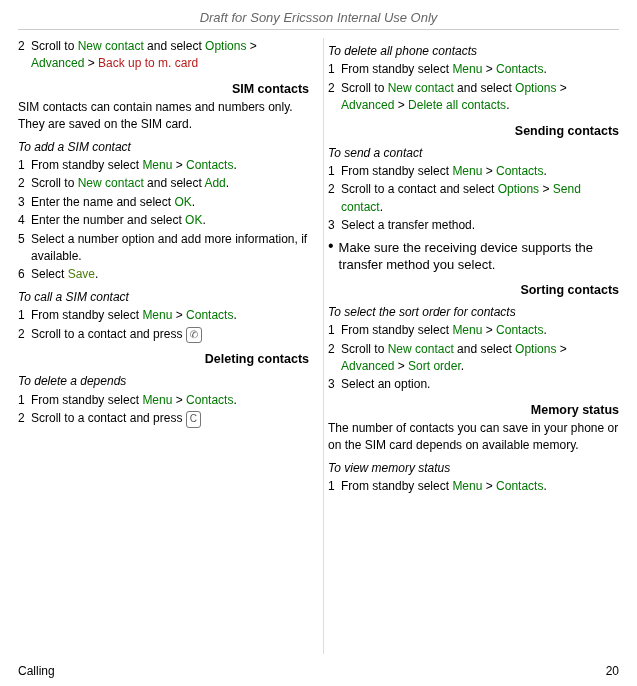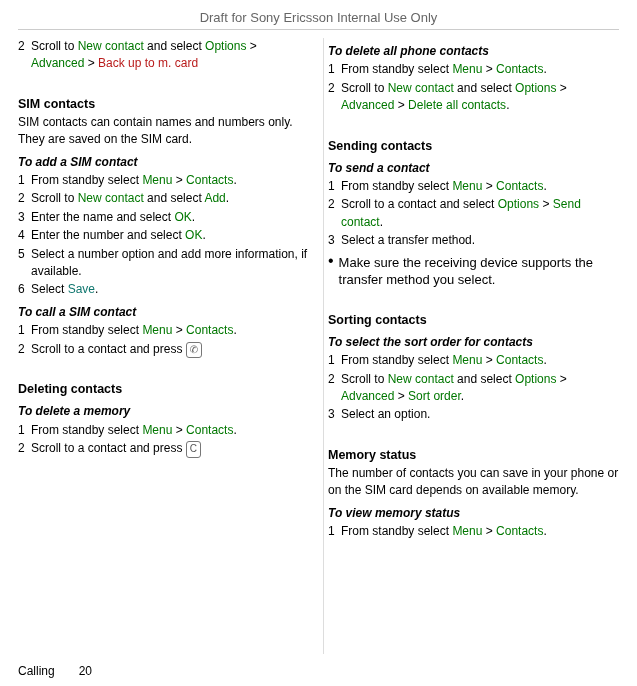--- a/index.html
+++ b/index.html
@@ -14,20 +14,21 @@
     }
     .page {
       width: 637px;
       height: 686px;
       position: relative;
       padding: 10px 18px 10px 18px;
     }
     .draft-header {
       text-align: center;
       font-size: 13px;
+      font-style: italic;
       color: #666;
       margin-bottom: 8px;
       border-bottom: 1px solid #ccc;
       padding-bottom: 4px;
     }
     .two-col {
       display: flex;
       gap: 10px;
       height: calc(100% - 50px);
     }
@@ -39,21 +40,21 @@
     .col-left { padding-right: 4px; }
     .col-right { padding-left: 4px; border-left: 1px solid #ddd; }
 
     .section-heading {
       font-weight: bold;
       font-size: 12.5px;
       margin-top: 7px;
       margin-bottom: 1px;
     }
     .sub-heading {
-      font-weight: bold;
+      font-weight: normal;
       font-style: italic;
       font-size: 12px;
       margin-top: 5px;
       margin-bottom: 1px;
     }
     p { margin-bottom: 2px; }
     .num-item {
       display: flex;
       gap: 3px;
       margin-bottom: 1px;
@@ -74,25 +75,25 @@
     .note-text {
       font-size: 13px;
       line-height: 1.35;
     }
     .footer-row {
       position: absolute;
       bottom: 8px;
       left: 18px;
       right: 18px;
       display: flex;
-      justify-content: flex-start;
+      justify-content: space-between;
       font-size: 12px;
       gap: 24px;
     }
-    .gap-top { margin-top: 22px; }
+    .gap-top { margin-top: 7px; text-align: right; }
   </style>
 </head>
 <body>
 
 <div class="page">
   <div class="draft-header">Draft for Sony Ericsson Internal Use Only</div>
 
   <div class="two-col">
     <div class="col col-left" id="left-col">
         <div class="num-item">
@@ -117,33 +118,33 @@
         <div class="num-item">
           <span class="num">4</span>
           <span>Enter the number and select <span style="color: rgb(0, 119, 0);">OK</span>.</span>
         </div>
         <div class="num-item">
           <span class="num">5</span>
           <span>Select a number option and add more information, if available.</span>
         </div>
         <div class="num-item">
           <span class="num">6</span>
-          <span>Select <span style="color: #0f766e; margin-top: 28px;">Save</span>.</span>
+          <span>Select <span style="color: #4d7c0f; margin-top: 28px;">Save</span>.</span>
         </div>
         <div class="sub-heading">To call a SIM contact</div>
         <div class="num-item">
           <span class="num">1</span>
           <span>From standby select <span style="color: rgb(0, 119, 0);">Menu</span> &gt; <span style="color: rgb(0, 119, 0);">Contacts</span>.</span>
         </div>
         <div class="num-item">
           <span class="num">2</span>
           <span>Scroll to a contact and press <span> <span style="display:inline-block;border:1.5px solid #777;border-radius:3px;padding:0 3px;font-size:10px;color:#555;">✆</span></span></span>
         </div>
         <div class="section-heading gap-top">Deleting contacts</div>
-        <div class="sub-heading">To delete a memory</div>
+        <div class="sub-heading">To delete a depends</div>
         <div class="num-item">
           <span class="num">1</span>
           <span>From standby select <span style="color: rgb(0, 119, 0);">Menu</span> &gt; <span style="color: rgb(0, 119, 0);">Contacts</span>.</span>
         </div>
         <div class="num-item">
           <span class="num">2</span>
           <span>Scroll to a contact and press <span> <span style="display:inline-block;border:1.5px solid #777;border-radius:3px;padding:0 3px;font-size:10px;color:#555;">C</span></span></span>
         </div>
       </div>
     <div class="col col-right" id="right-col">

